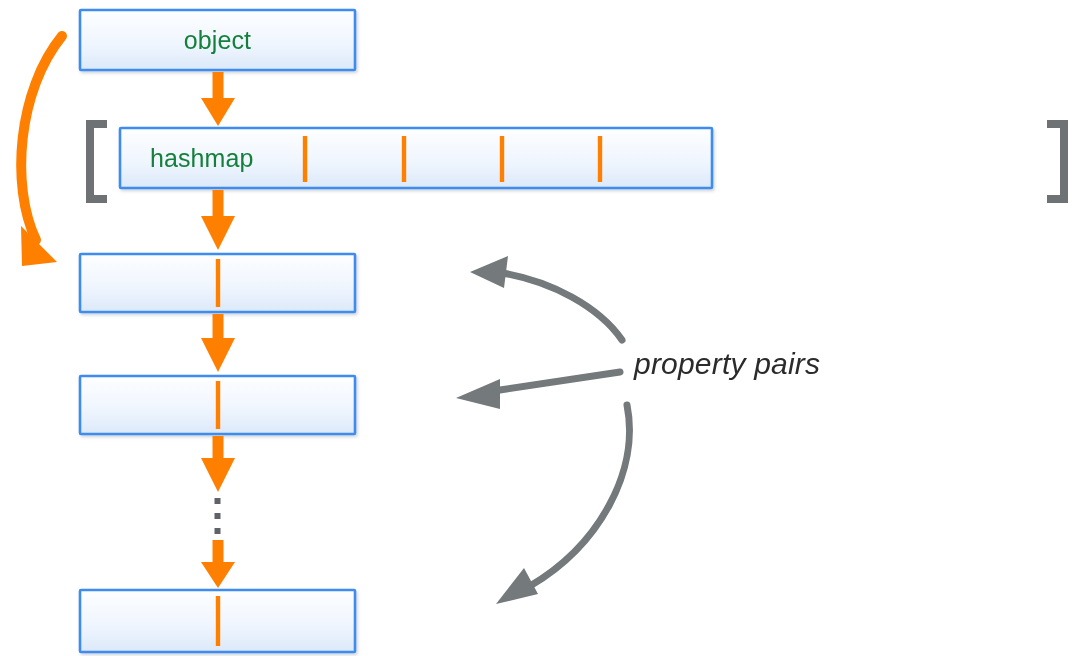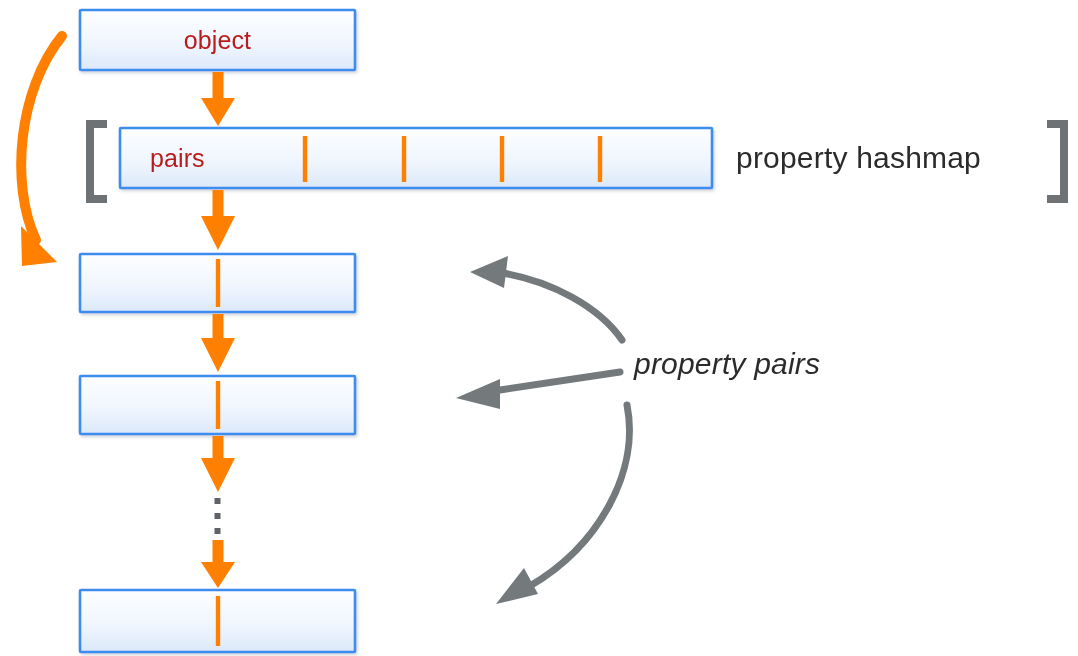--- a/index.html
+++ b/index.html
@@ -20,21 +20,21 @@
   #diagram-svg {
     position: absolute;
     left: 0;
     top: 0;
     width: 1078px;
     height: 656px;
   }
   .box-label {
     position: absolute;
     font-size: 25px;
-    color: #b91c1c;
+    color: #15803d;
     letter-spacing: 0.1px;
     white-space: nowrap;
     pointer-events: none;
   }
   .side-label {
     position: absolute;
     font-size: 30px;
     color: #2b2b2b;
     letter-spacing: 0.2px;
     white-space: nowrap;
@@ -145,19 +145,18 @@
     </g>
 
     <g>
       <path d="M 627 405 C 640 470, 600 545, 530 586" fill="none" stroke="#74797c" stroke-width="7" stroke-linecap="round"></path>
       <path d="M 496 604 L 524 568 L 538 594 Z" fill="#74797c"></path>
     </g>
   </svg>
 
   <div class="box-label" style="left:80px; top:26px; width:275px; text-align:center;">object</div>
 
-  <div class="box-label" style="left:150px; top:144px;">pairs</div>
+  <div class="box-label" style="left:150px; top:144px;">hashmap</div>
 
-  <div class="side-label" style="left:736px; top:141px;">property hashmap</div>
 
   <div class="side-label" style="left:634px; top:347px;font-style:italic;">property pairs</div>
 
 </div>
 
 </body></html>

